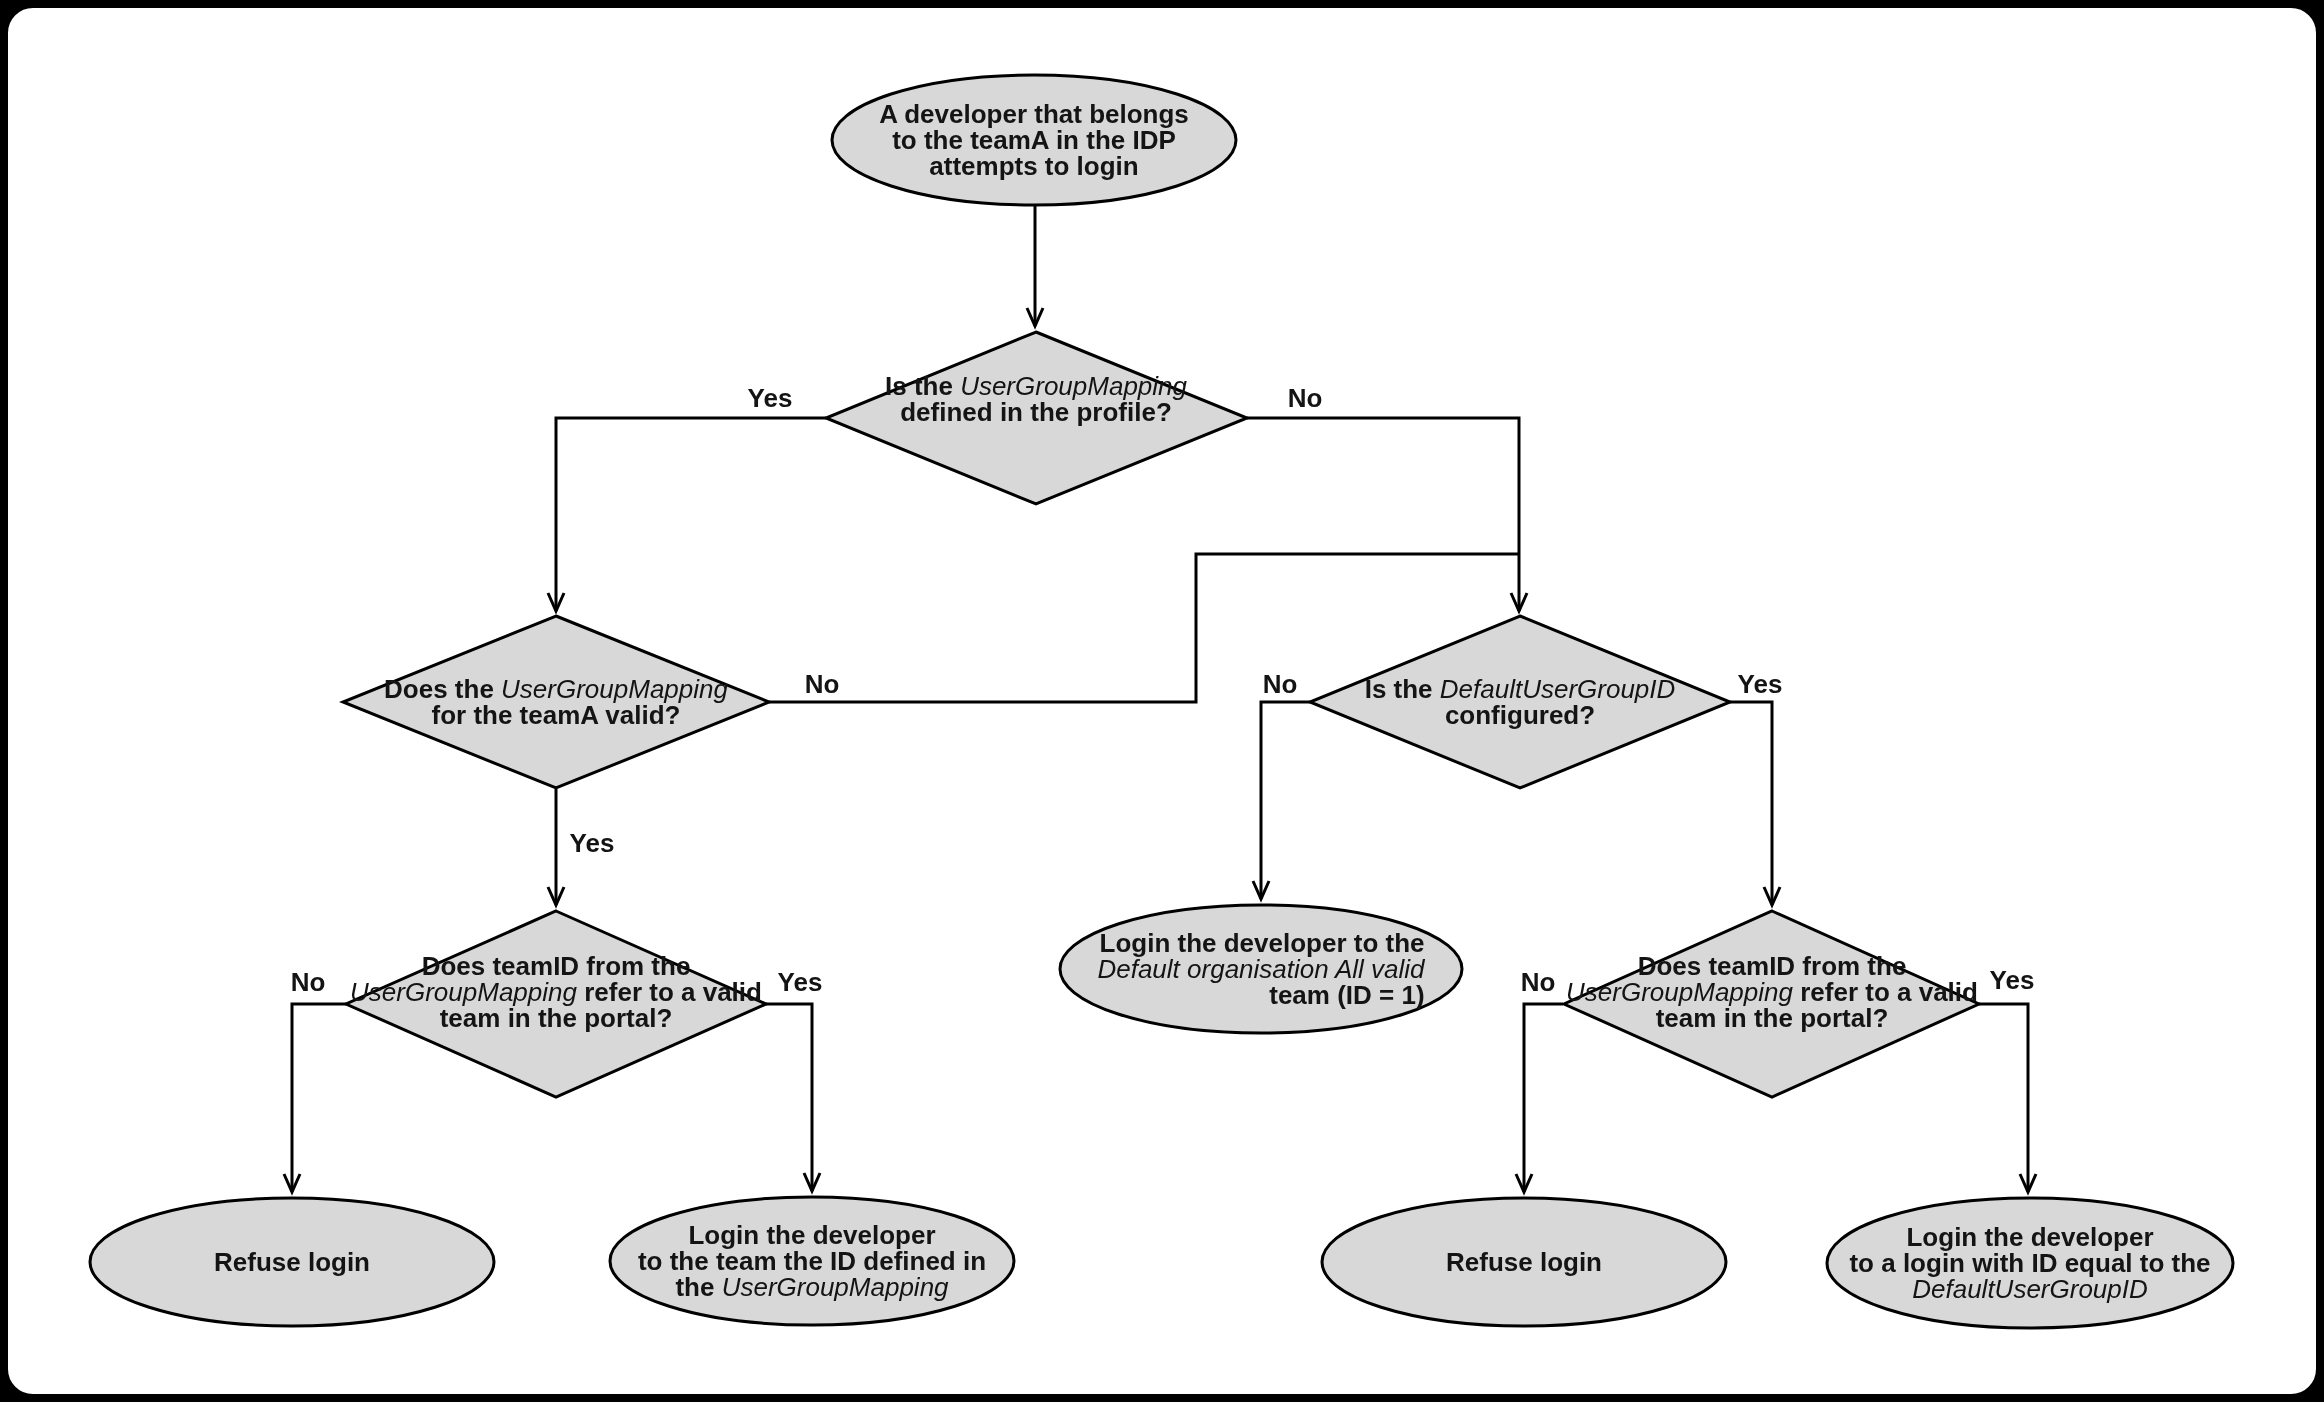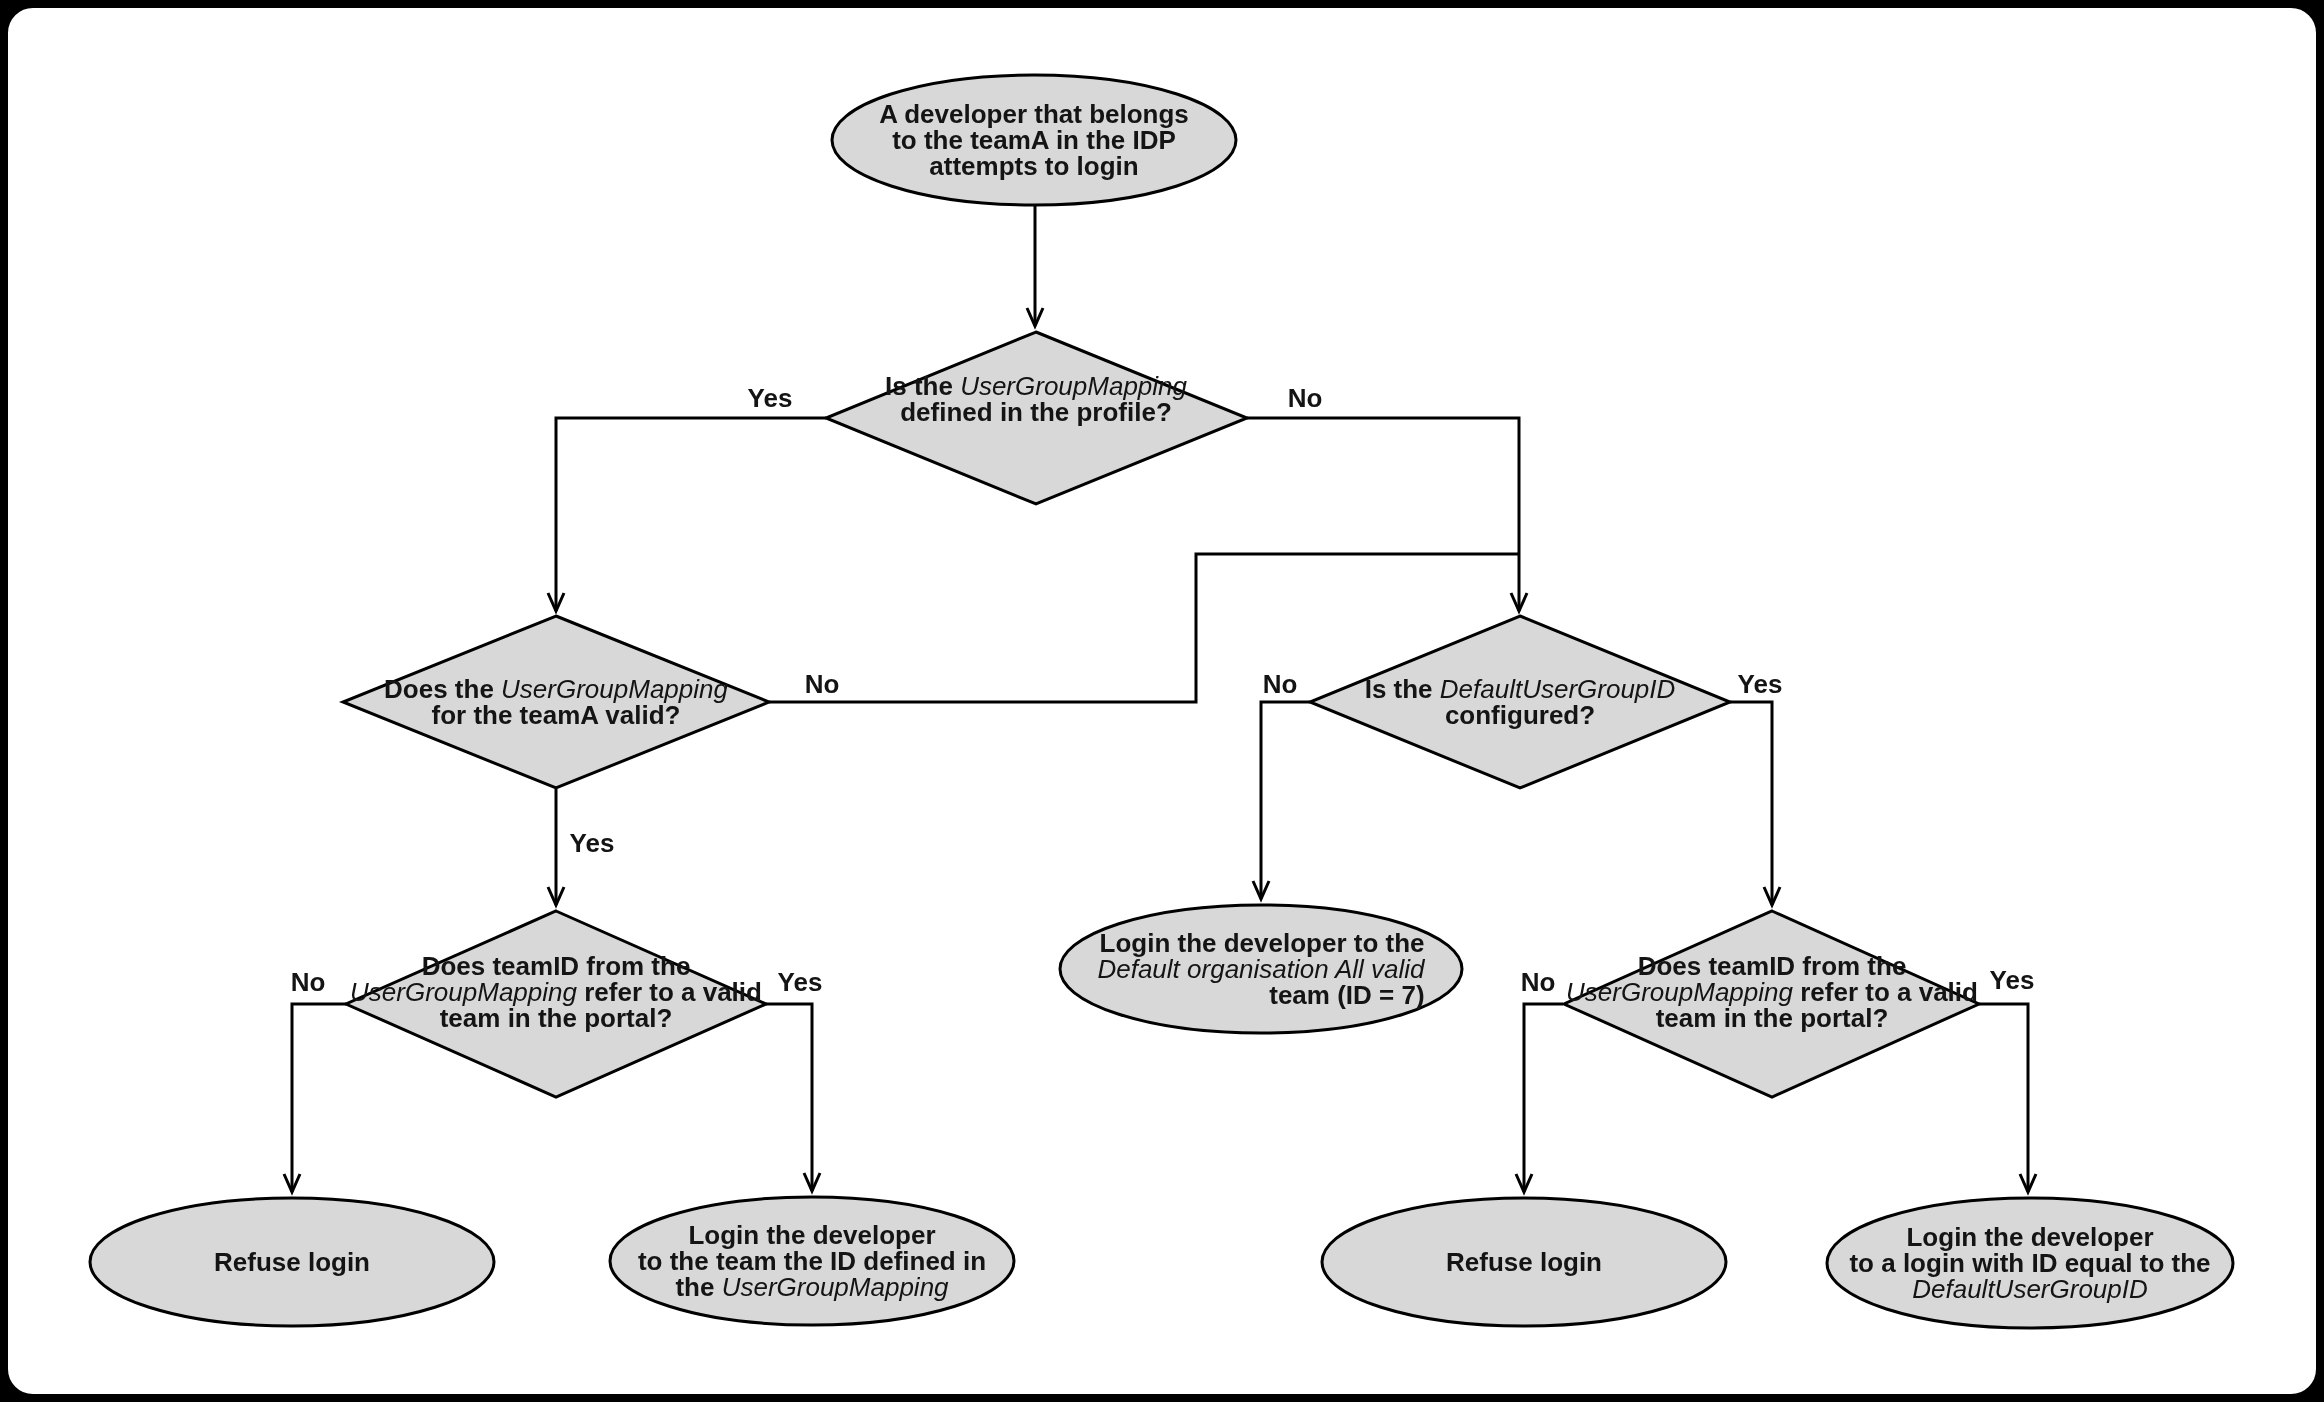--- a/index.html
+++ b/index.html
@@ -91,21 +91,21 @@
 </svg>
 
 <div class="nlabel" style="left:1034px; top:140px;"><span class="seg">A developer that belongs</span><br><span class="seg">to the teamA in the IDP</span><br><span class="seg">attempts to login</span></div>
 <div class="nlabel" style="left:1036px; top:399px;"><span class="seg">Is the </span><span class="seg italic">UserGroupMapping</span><br><span class="seg">defined in the profile?</span></div>
 <div class="nlabel" style="left:556px; top:702px;"><span class="seg">Does the </span><span class="seg italic">UserGroupMapping</span><br><span class="seg">for the teamA valid?</span></div>
 <div class="nlabel" style="left:1520px; top:702px;"><span class="seg">Is the </span><span class="seg italic">DefaultUserGroupID</span><br><span class="seg">configured?</span></div>
 <div class="nlabel" style="left:556px; top:992px;"><span class="seg">Does teamID from the</span><br><span class="seg italic">UserGroupMapping</span><span class="seg"> refer to a valid</span><br><span class="seg">team in the portal?</span></div>
 <div class="nlabel" style="left:1772px; top:992px;"><span class="seg">Does teamID from the</span><br><span class="seg italic">UserGroupMapping</span><span class="seg"> refer to a valid</span><br><span class="seg">team in the portal?</span></div>
 <div class="nlabel" style="left:292px; top:1262px;"><span class="seg">Refuse login</span></div>
 <div class="nlabel" style="left:812px; top:1261px;"><span class="seg">Login the developer</span><br><span class="seg">to the team the ID defined in</span><br><span class="seg">the </span><span class="seg italic">UserGroupMapping</span></div>
-<div class="nlabel" style="left:1261px; top:969px;text-align:right;"><span class="seg">Login the developer to the</span><br><span class="seg italic">Default organisation All valid</span><br><span class="seg">team (ID = 7)</span></div>
+<div class="nlabel" style="left:1261px; top:969px;text-align:right;"><span class="seg">Login the developer to the</span><br><span class="seg italic">Default organisation All valid</span><br><span class="seg">team (ID = 1)</span></div>
 <div class="nlabel" style="left:1524px; top:1262px;"><span class="seg">Refuse login</span></div>
 <div class="nlabel" style="left:2030px; top:1263px;"><span class="seg">Login the developer</span><br><span class="seg">to a login with ID equal to the</span><br><span class="seg italic">DefaultUserGroupID</span></div>
 
 <div class="elabel" style="left:770px; top:398px;">Yes</div>
 <div class="elabel" style="left:1305px; top:398px;">No</div>
 <div class="elabel" style="left:822px; top:684px;">No</div>
 <div class="elabel" style="left:592px; top:843px;">Yes</div>
 <div class="elabel" style="left:1280px; top:684px;">No</div>
 <div class="elabel" style="left:1760px; top:684px;">Yes</div>
 <div class="elabel" style="left:308px; top:982px;">No</div>

